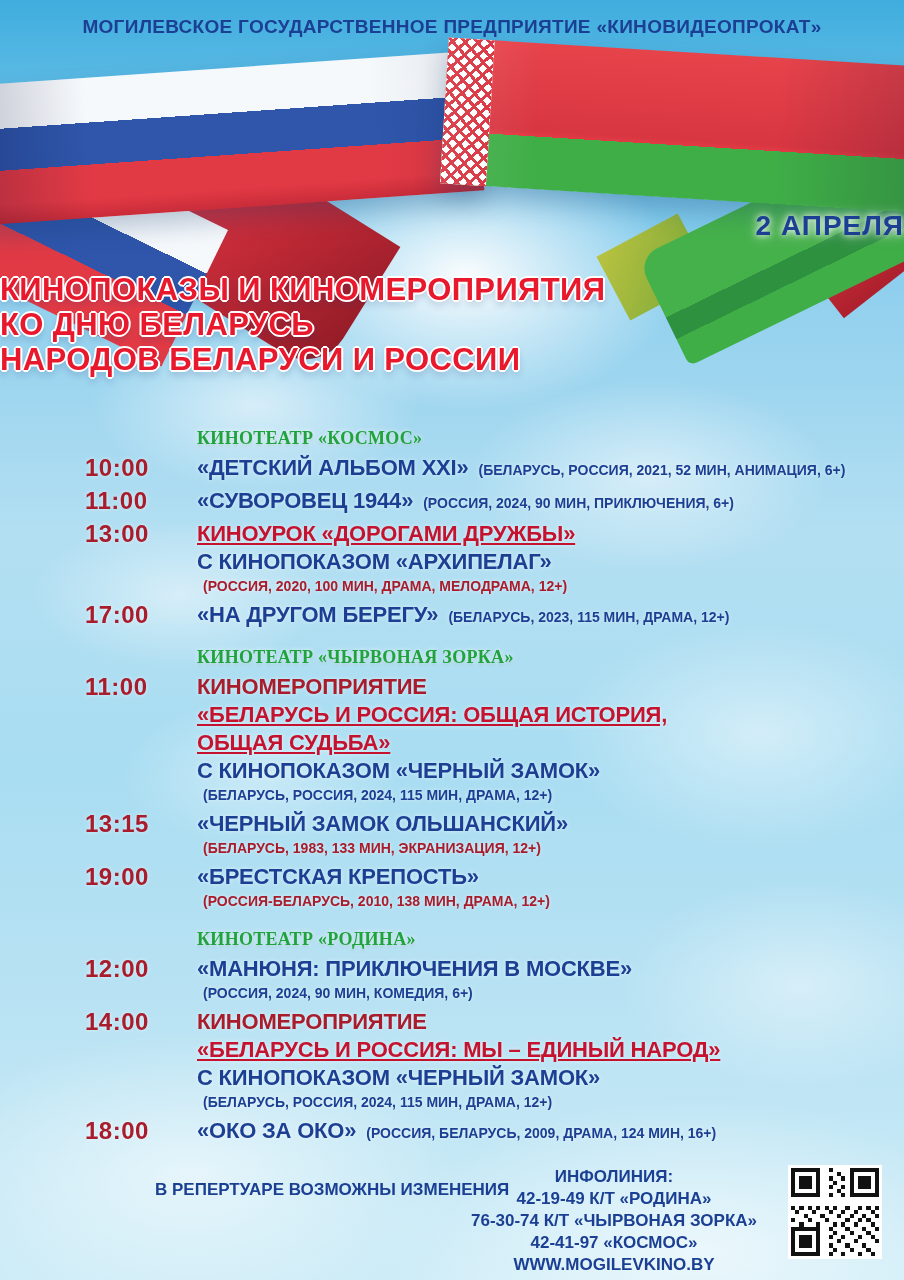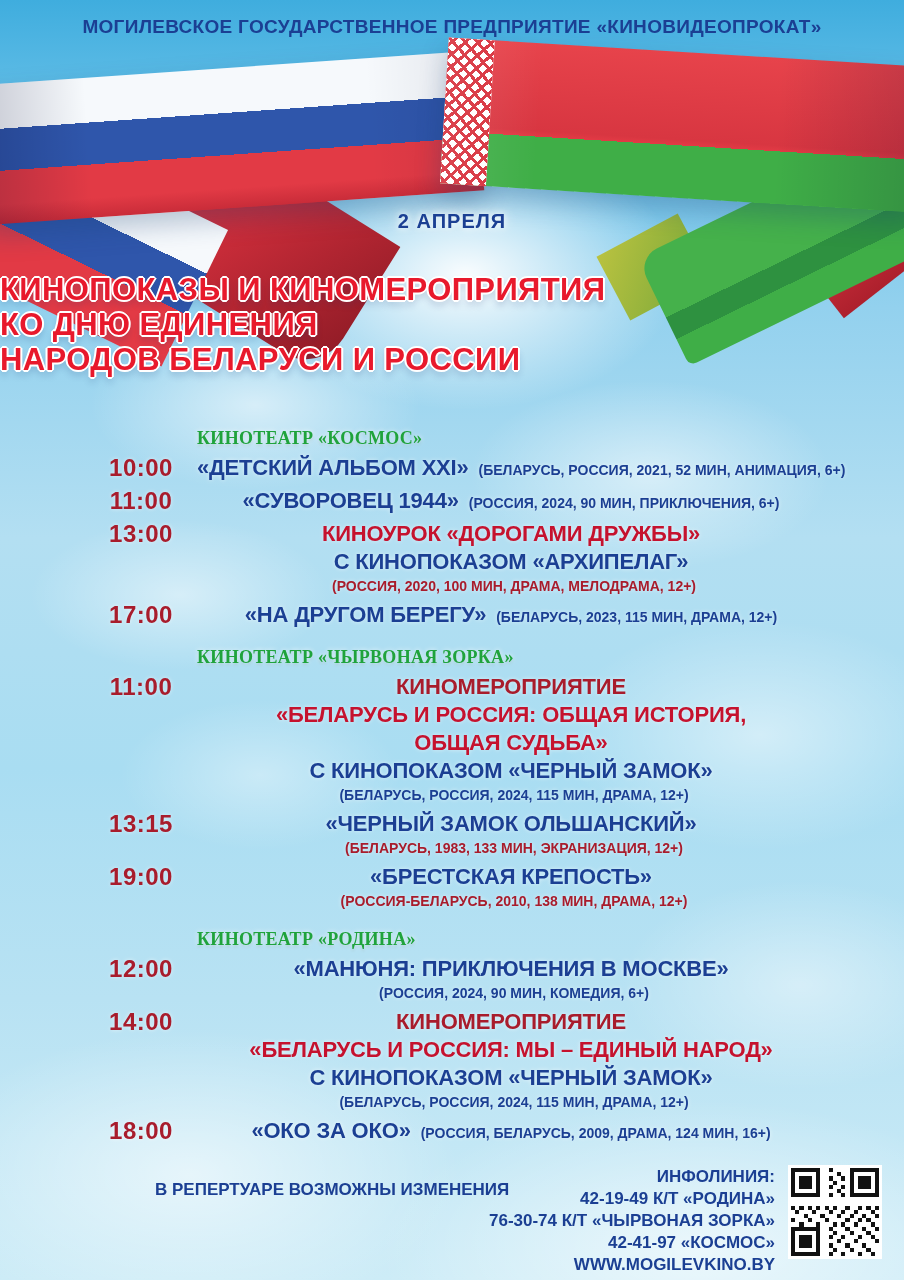--- a/index.html
+++ b/index.html
@@ -35,48 +35,48 @@
     background:linear-gradient(180deg,#e7434b 0%,#d83641 60%,#e23a45 64%,#3fae47 64%);
     box-shadow:0 12px 26px rgba(20,60,110,.28);}
   .by-main::after{content:"";position:absolute;inset:0;
     background:linear-gradient(90deg,rgba(255,255,255,.10),rgba(0,0,40,0) 20% 70%,rgba(0,0,40,.16));}
   .by-ornament{left:0;top:0;width:46px;height:100%;
     background:
       repeating-linear-gradient(45deg,transparent 0 3px,#d8303c 3px 6px,transparent 6px 9px),
       repeating-linear-gradient(-45deg,transparent 0 3px,#d8303c 3px 6px,transparent 6px 9px),
       #fff;}
   
-  .date{position:absolute;top:210px;left:0;width:100%;text-align:center;
-    font-size:20px;letter-spacing:1px;color:var(--blue);
+  .date{position:absolute;top:210px;left:0;width:100%;text-align:right;
+    font-size:28px;letter-spacing:1px;color:var(--blue);
     text-shadow:0 0 6px rgba(255,255,255,.95),0 0 14px rgba(255,255,255,.8);}
   .main-title{position:absolute;top:272px;left:0;width:100%;text-align:left;
     font-size:31px;line-height:35px;letter-spacing:.4px;color:var(--titlered);
     text-shadow:-2px 0 #fff,2px 0 #fff,0 -2px #fff,0 2px #fff,-1px -1px #fff,1px 1px #fff,1px -1px #fff,-1px 1px #fff,0 5px 7px rgba(25,50,110,.25);}
   
   .schedule{position:absolute;top:428px;left:85px;width:740px;}
   .cinema-name{margin:0 0 5px 112px;font-size:18px;letter-spacing:.3px;color:var(--green);
     text-shadow:0 0 5px rgba(255,255,255,.85),0 2px 3px rgba(30,70,40,.15);font-family:Liberation Serif, serif;}
   .cinema{margin-bottom:16px;}
-  .row{display:flex;align-items:flex-start;margin-bottom:3px;text-align:center;}
+  .row{display:flex;align-items:flex-start;margin-bottom:3px;}
   .time{width:112px;flex:none;font-size:24px;line-height:28px;letter-spacing:.5px;color:var(--maroon);
     text-shadow:0 0 4px rgba(255,255,255,.6);}
   .content{flex:1;min-width:0;}
   .line{font-size:22px;line-height:28px;letter-spacing:-.2px;white-space:nowrap;
     text-shadow:0 0 4px rgba(255,255,255,.6);}
   .t-blue{color:var(--blue);}
-  .t-red{color:var(--red);}
+  .t-red{color:var(--red);text-decoration:underline;}
   .t-maroon{color:var(--maroon);}
   .det{font-size:14px;letter-spacing:0;}
   .inline{margin-left:10px;}
   .det-line{font-size:14px;line-height:19px;margin:1px 0 2px 6px;white-space:nowrap;
     text-shadow:0 0 4px rgba(255,255,255,.6);}
   
   .footer{position:absolute;left:0;top:1162px;width:904px;height:118px;}
   .note{position:absolute;left:155px;top:18px;font-size:17px;color:var(--blue);}
-  .infoline{position:absolute;right:129px;top:4px;text-align:right;font-size:17px;line-height:22px;color:var(--blue);margin-left:20px;}
+  .infoline{position:absolute;right:147px;top:4px;text-align:center;font-size:17px;line-height:22px;color:var(--blue);margin-left:20px;}
   .qr{position:absolute;right:22px;top:3px;width:94px;height:94px;background:#fff;padding:3px;box-sizing:border-box;}
   .qr svg{display:block;width:100%;height:100%;shape-rendering:crispEdges;}
 </style>
 </head>
 <body>
 
 <div class="poster">
 
   <div class="cloud" style="left:250px;top:140px;width:430px;height:270px;"></div>
   <div class="cloud" style="left:90px;top:320px;width:330px;height:170px;opacity:.6;"></div>
@@ -99,21 +99,21 @@
     <div class="ru-main"></div>
     <div class="by-main">
       <div class="by-ornament"></div>
     </div>
   </div>
 
   <div class="date">2 АПРЕЛЯ</div>
 
   <div class="main-title">
     <div>КИНОПОКАЗЫ И КИНОМЕРОПРИЯТИЯ</div>
-    <div>КО ДНЮ ЕДИНЕНИЯ</div>
+    <div>КО ДНЮ БЕЛАРУСЬ</div>
     <div>НАРОДОВ БЕЛАРУСИ И РОССИИ</div>
   </div>
 
   <div class="schedule">
 
     <div class="cinema">
       <div class="cinema-name">КИНОТЕАТР «КОСМОС»</div>
       <div class="row">
         <div class="time">10:00</div>
         <div class="content">

